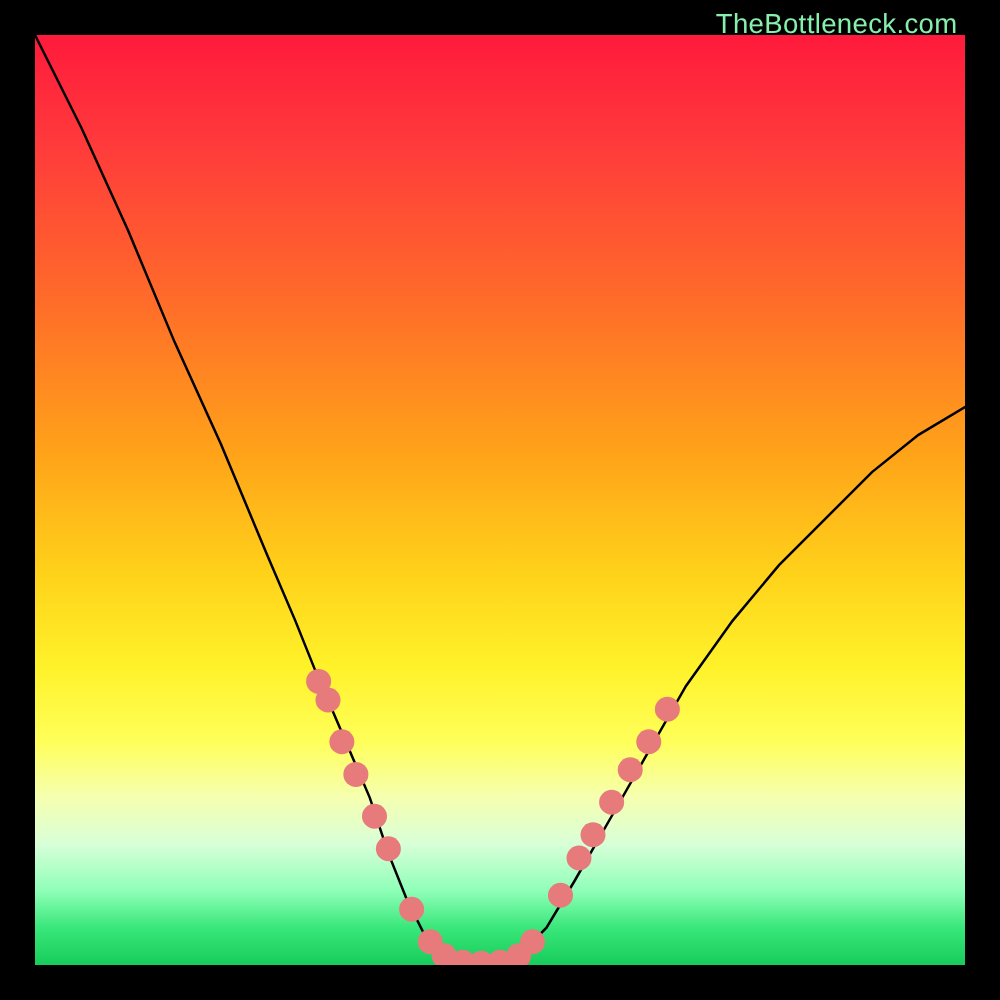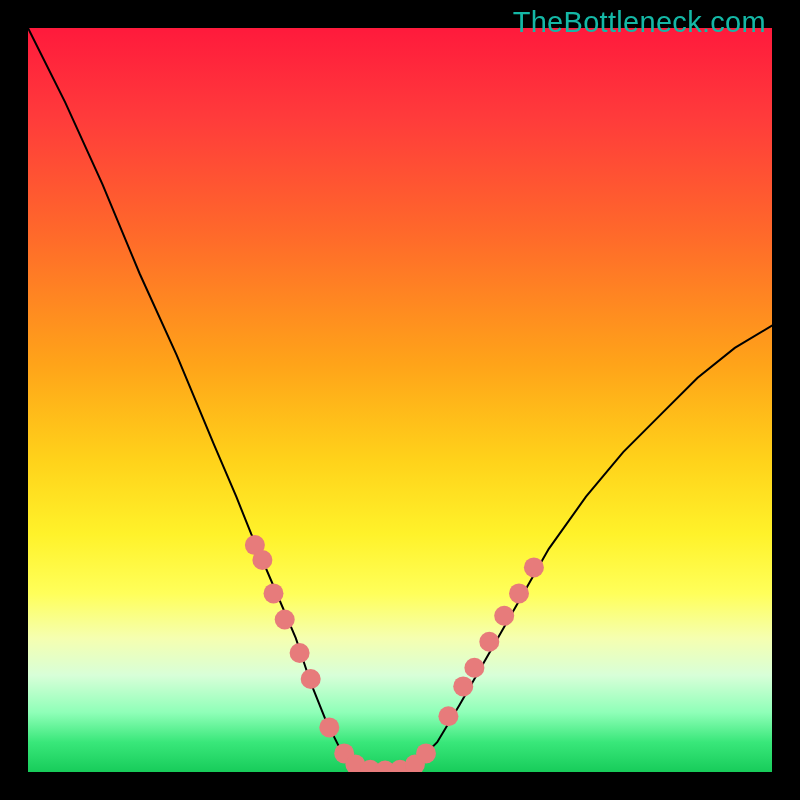--- a/index.html
+++ b/index.html
@@ -31,22 +31,22 @@
       #d8ffd8 87%,
       #8fffb8 92%,
       #39e77a 96%,
       #17cc5a 100%
     );
   }
   .watermark {
     position: absolute;
     top: 6px;
     right: 34px;
-    color: #14b8a6;
-    font-size: 29px;
+    color: #86efac;
+    font-size: 22px;
     font-weight: 500;
     letter-spacing: 0.3px;
     user-select: none;
   }
   svg { display: block; }
 </style>
 </head>
 <body>
 
 <div class="frame">

